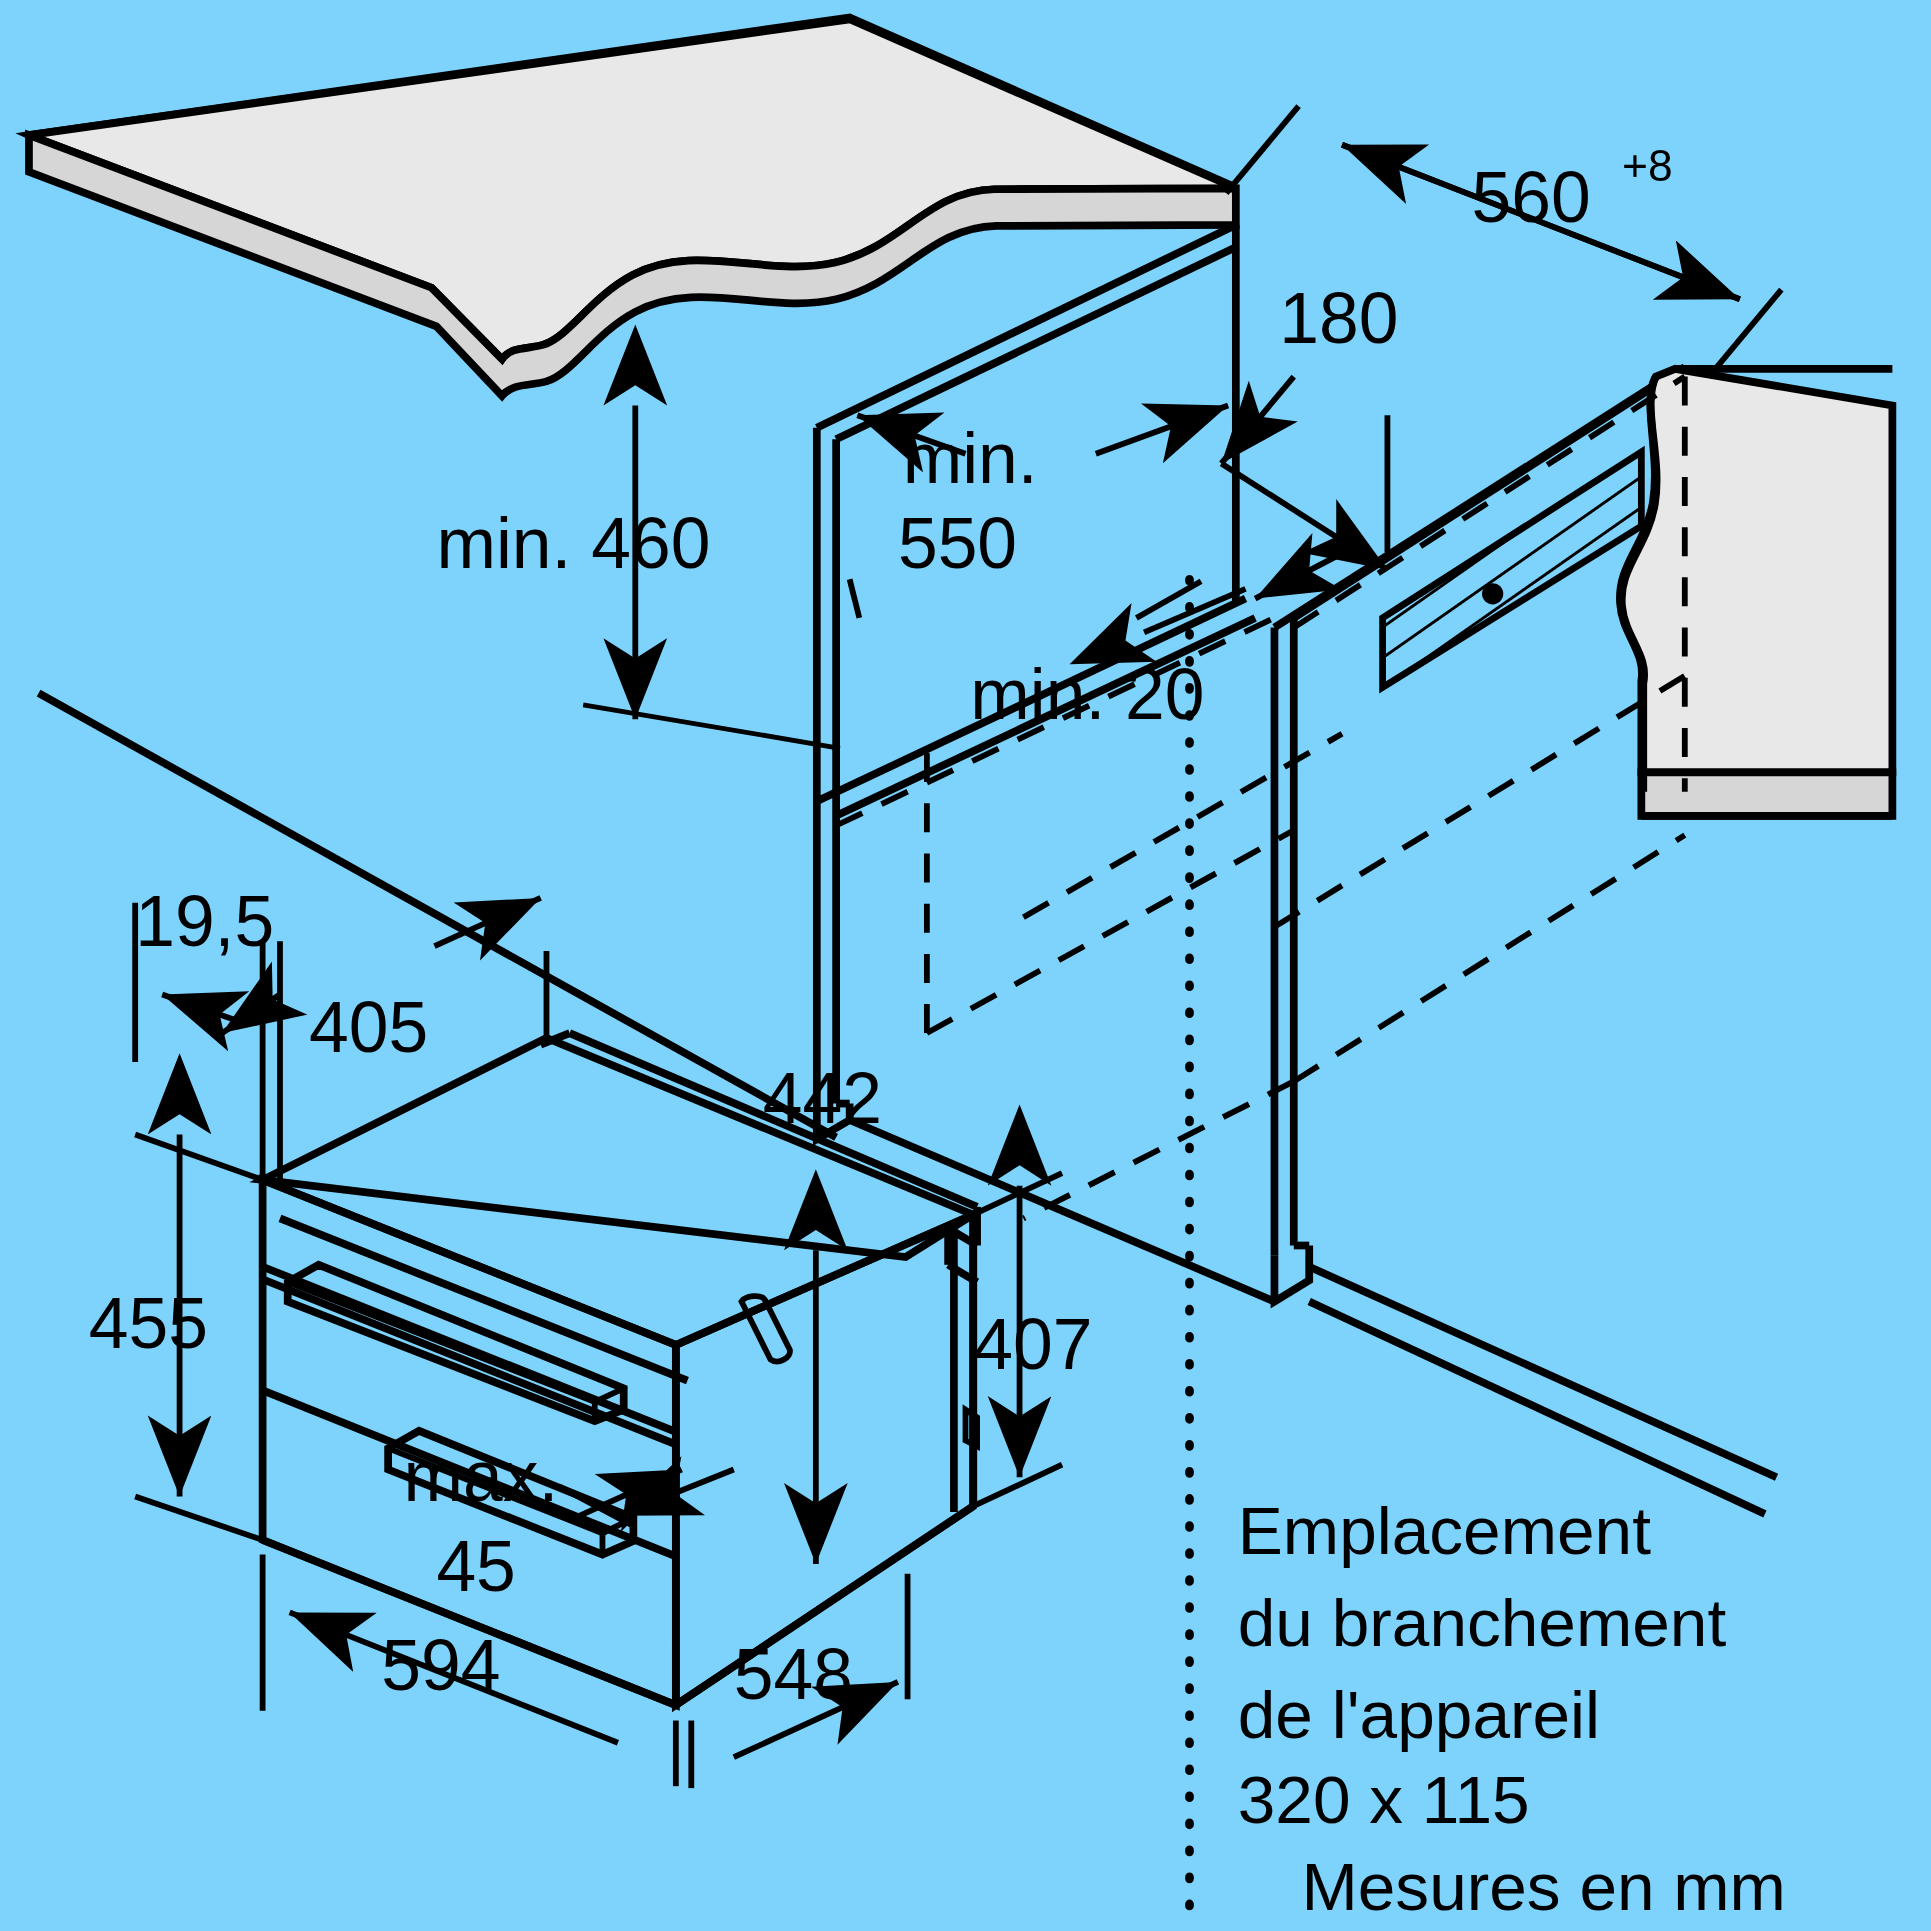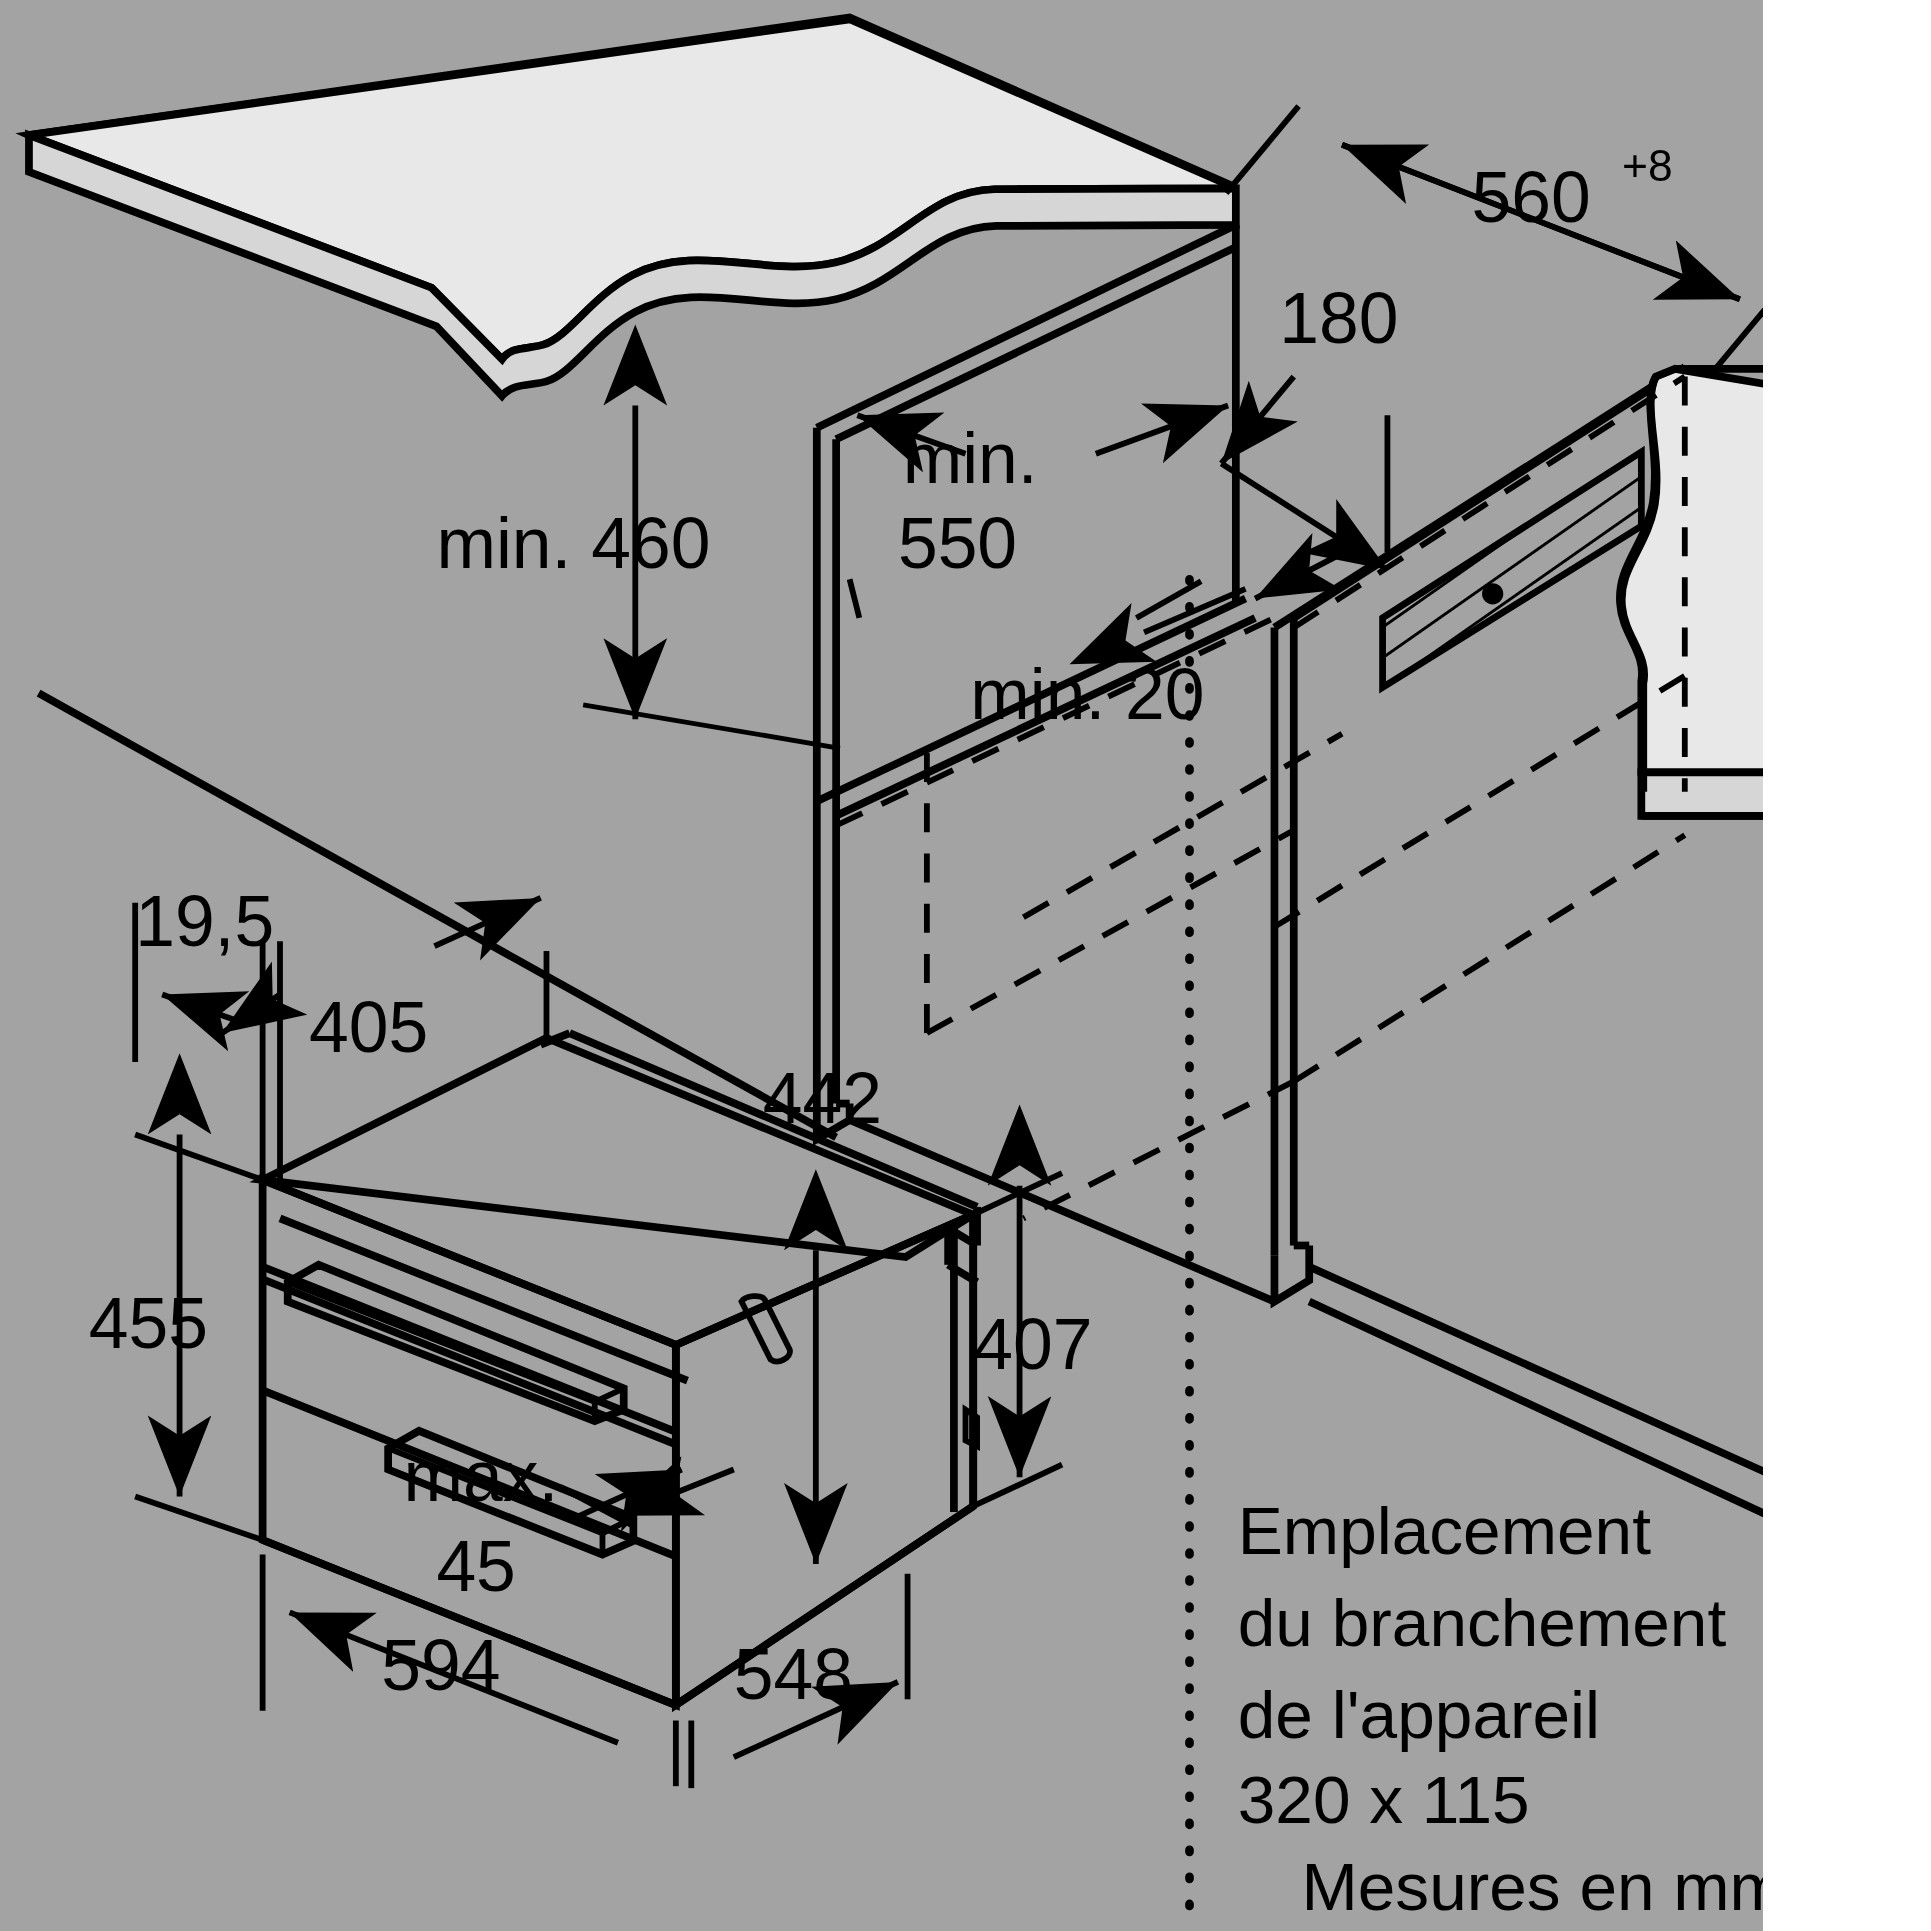--- a/index.html
+++ b/index.html
@@ -5,23 +5,23 @@
   html, body {
     margin: 0;
     padding: 0;
     background: #ffffff;
   }
   body {
     font-family: "Liberation Sans", sans-serif;
   }
   #diagram-root {
     position: relative;
-    width: 1763px;
+    width: 1931px;
     height: 1931px;
-    background: #a3a3a3;
+    background: #7dd3fc;
     overflow: hidden;
   }
   svg#installation-svg {
     position: absolute;
     left: 0;
     top: 0;
     width: 1931px;
     height: 1931px;
     display: block;
   }

